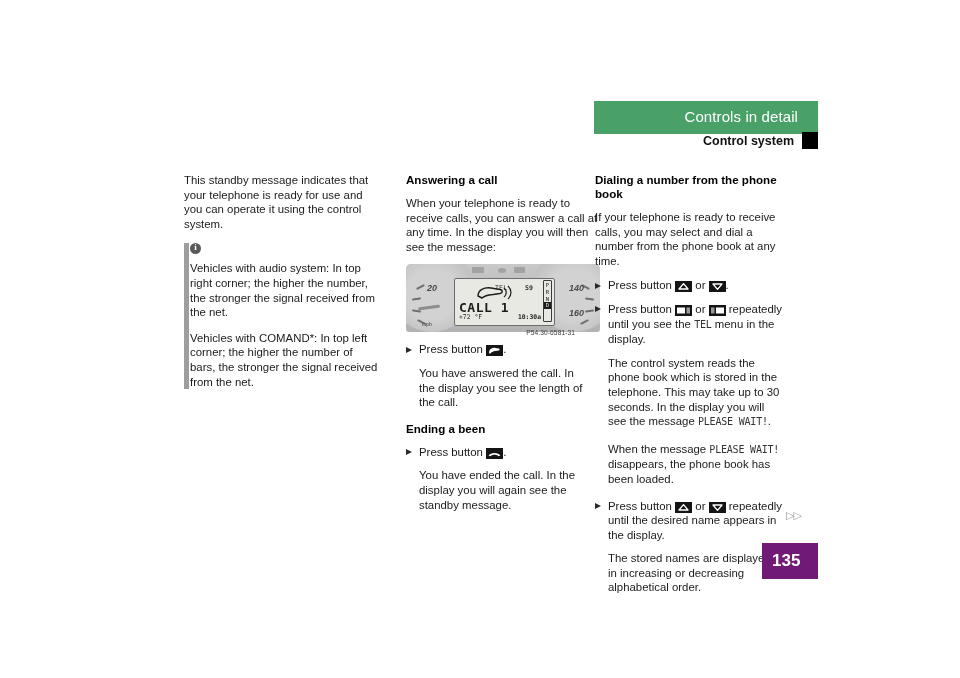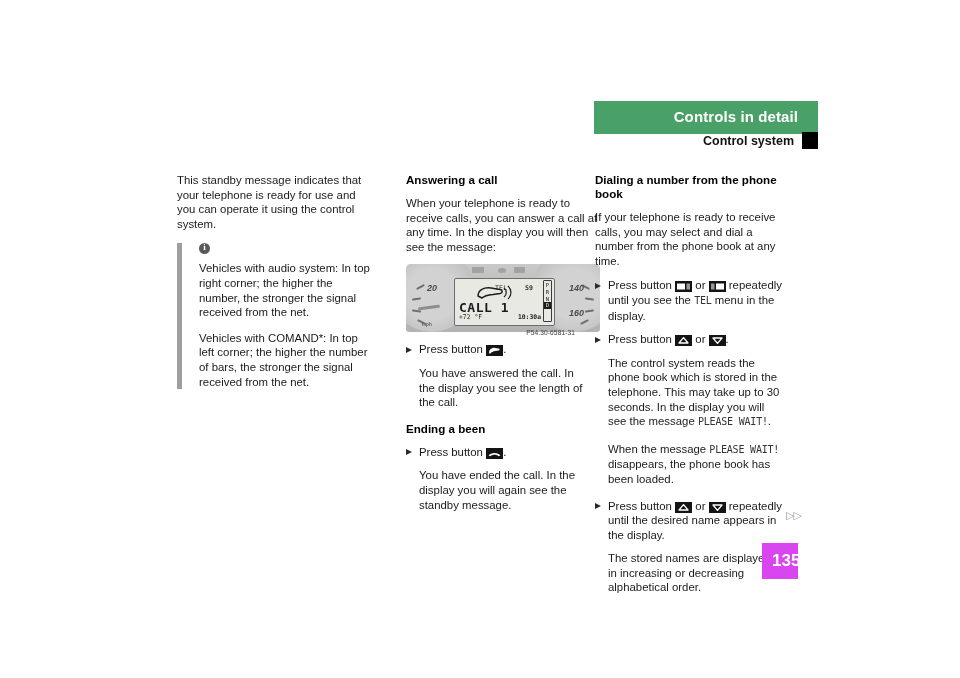--- a/index.html
+++ b/index.html
@@ -26,21 +26,21 @@
     position: absolute;
     left: 594px; top: 101px;
     width: 224px; height: 33px;
     background: #4aa168;
   }
   .header-bar-title {
     position: absolute;
     right: 20px; top: 7px;
     color: #ffffff;
     font-size: 15px;
-    font-weight: bold;
+    font-weight: normal;
     letter-spacing: 0.1px;
     white-space: nowrap;
   }
   .subheader {
     position: absolute;
     left: 594px; top: 134px;
     width: 224px; height: 17px;
   }
   .subheader-title {
     position: absolute;
@@ -59,41 +59,41 @@
 
   
   .col {
     position: absolute;
     top: 173px;
     width: 196px;
     font-size: 11.4px;
     line-height: 14.6px;
     color: #1a1a1a;
   }
-  .col-left  { left: 177px; width: 196px; }
+  .col-left  { left: 184px; width: 196px; }
   .col-mid   { left: 406px; width: 194px; }
   .col-right { left: 595px; width: 195px; }
 
   h2.sec {
     font-size: 11.6px;
     font-weight: bold;
     margin: 0 0 9px 0;
     line-height: 14px;
     color: #000;
   }
   p.para {
     margin: 0 0 12px 0;
   }
   p.para.tight { margin-bottom: 10px; }
 
   
   .note {
     position: relative;
     margin: 8px 0 0 0;
-    padding-left: 22px;
+    padding-left: 6px;
   }
   .note-rule {
     position: absolute;
     left: 0; top: 0;
     width: 5px;
     height: 100%;
     background: #9e9e9e;
   }
   .note-icon {
     width: 11px; height: 11px;
@@ -299,22 +299,22 @@
     font-size: 6.6px;
     color: #3a3a3a;
     font-family: "Liberation Sans", sans-serif;
     letter-spacing: 0.1px;
   }
 
   
   .pagenum-box {
     position: absolute;
     left: 762px; top: 543px;
-    width: 36px; height: 36px;
-    background: #d946ef;
+    width: 56px; height: 36px;
+    background: #701a75;
   }
   .pagenum {
     position: absolute;
     left: 10px; top: 8px;
     color: #ffffff;
     font-size: 17px;
     font-weight: bold;
   }
   .nextmark {
     position: absolute;
@@ -441,52 +441,52 @@
 
   <div class="col col-right">
     <h2 class="sec">Dialing a number from the phone book</h2>
     <p class="para tight">If your telephone is ready to receive calls, you may select and dial a number from the phone book at any time.</p>
 
     <div class="bullet">
       <span>Press button</span>
       <span class="keyicon k-wide">
         <svg width="17" height="11" viewBox="0 0 17 11">
           <rect width="17" height="11" fill="#141414"></rect>
+          <path d="M8.5 2.6 L13 8 L4 8 Z" fill="none" stroke="#ffffff" stroke-width="1.3" stroke-linejoin="round"></path>
+        </svg>
+      </span>
+      <span>or</span>
+      <span class="keyicon k-wide">
+        <svg width="17" height="11" viewBox="0 0 17 11">
+          <rect width="17" height="11" fill="#141414"></rect>
+          <path d="M8.5 8.4 L13 3 L4 3 Z" fill="none" stroke="#ffffff" stroke-width="1.3" stroke-linejoin="round"></path>
+        </svg>
+      </span><span>.</span>
+    </div>
+
+    <div class="bullet">
+      <span>Press button</span>
+      <span class="keyicon k-wide">
+        <svg width="17" height="11" viewBox="0 0 17 11">
+          <rect width="17" height="11" fill="#141414"></rect>
           <rect x="2" y="2.5" width="8" height="6" fill="#ffffff"></rect>
           <path d="M11.5 2.5 L15 2.5 L15 8.5 L11.5 8.5 Z" fill="#9a9a9a"></path>
         </svg>
       </span>
       <span>or</span>
       <span class="keyicon k-wide">
         <svg width="17" height="11" viewBox="0 0 17 11">
           <rect width="17" height="11" fill="#141414"></rect>
           <rect x="7" y="2.5" width="8" height="6" fill="#ffffff"></rect>
           <path d="M2 2.5 L5.5 2.5 L5.5 8.5 L2 8.5 Z" fill="#9a9a9a"></path>
         </svg>
       </span>
       <span>repeatedly until you see the</span>
       <span class="mono">TEL</span>
       <span>menu in the display.</span>
-    </div>
-
-    <div class="bullet">
-      <span>Press button</span>
-      <span class="keyicon k-wide">
-        <svg width="17" height="11" viewBox="0 0 17 11">
-          <rect width="17" height="11" fill="#141414"></rect>
-          <path d="M8.5 2.6 L13 8 L4 8 Z" fill="none" stroke="#ffffff" stroke-width="1.3" stroke-linejoin="round"></path>
-        </svg>
-      </span>
-      <span>or</span>
-      <span class="keyicon k-wide">
-        <svg width="17" height="11" viewBox="0 0 17 11">
-          <rect width="17" height="11" fill="#141414"></rect>
-          <path d="M8.5 8.4 L13 3 L4 3 Z" fill="none" stroke="#ffffff" stroke-width="1.3" stroke-linejoin="round"></path>
-        </svg>
-      </span><span>.</span>
     </div>
 
     <p class="after-bullet"><span>The control system reads the phone book which is stored in the telephone. This may take up to 30 seconds. In the display you will see the message</span> <span class="mono">PLEASE WAIT!</span><span>.</span></p>
 
     <p class="after-bullet"><span>When the message</span> <span class="mono">PLEASE WAIT!</span> <span>disappears, the phone book has been loaded.</span></p>
 
     <div class="bullet">
       <span>Press button</span>
       <span class="keyicon k-wide">
         <svg width="17" height="11" viewBox="0 0 17 11">

